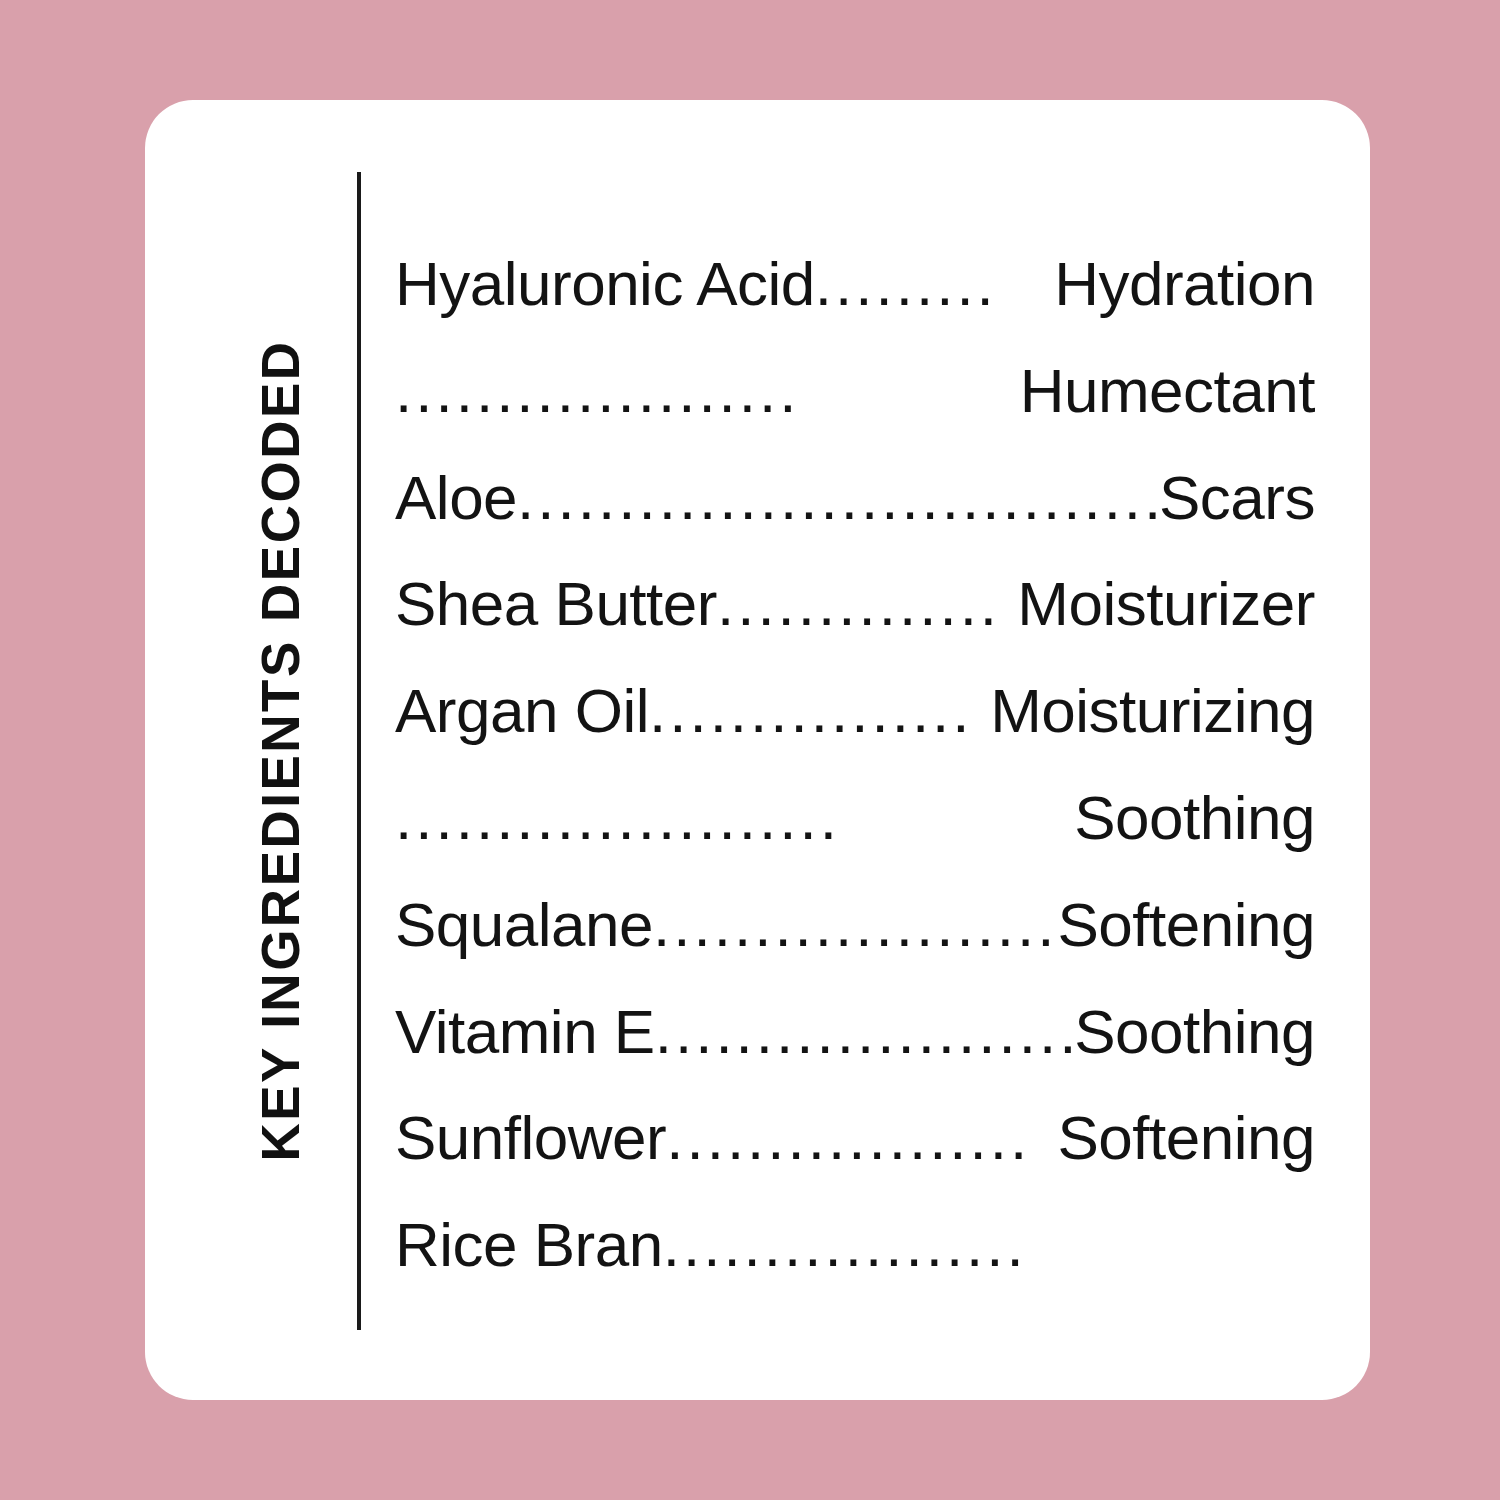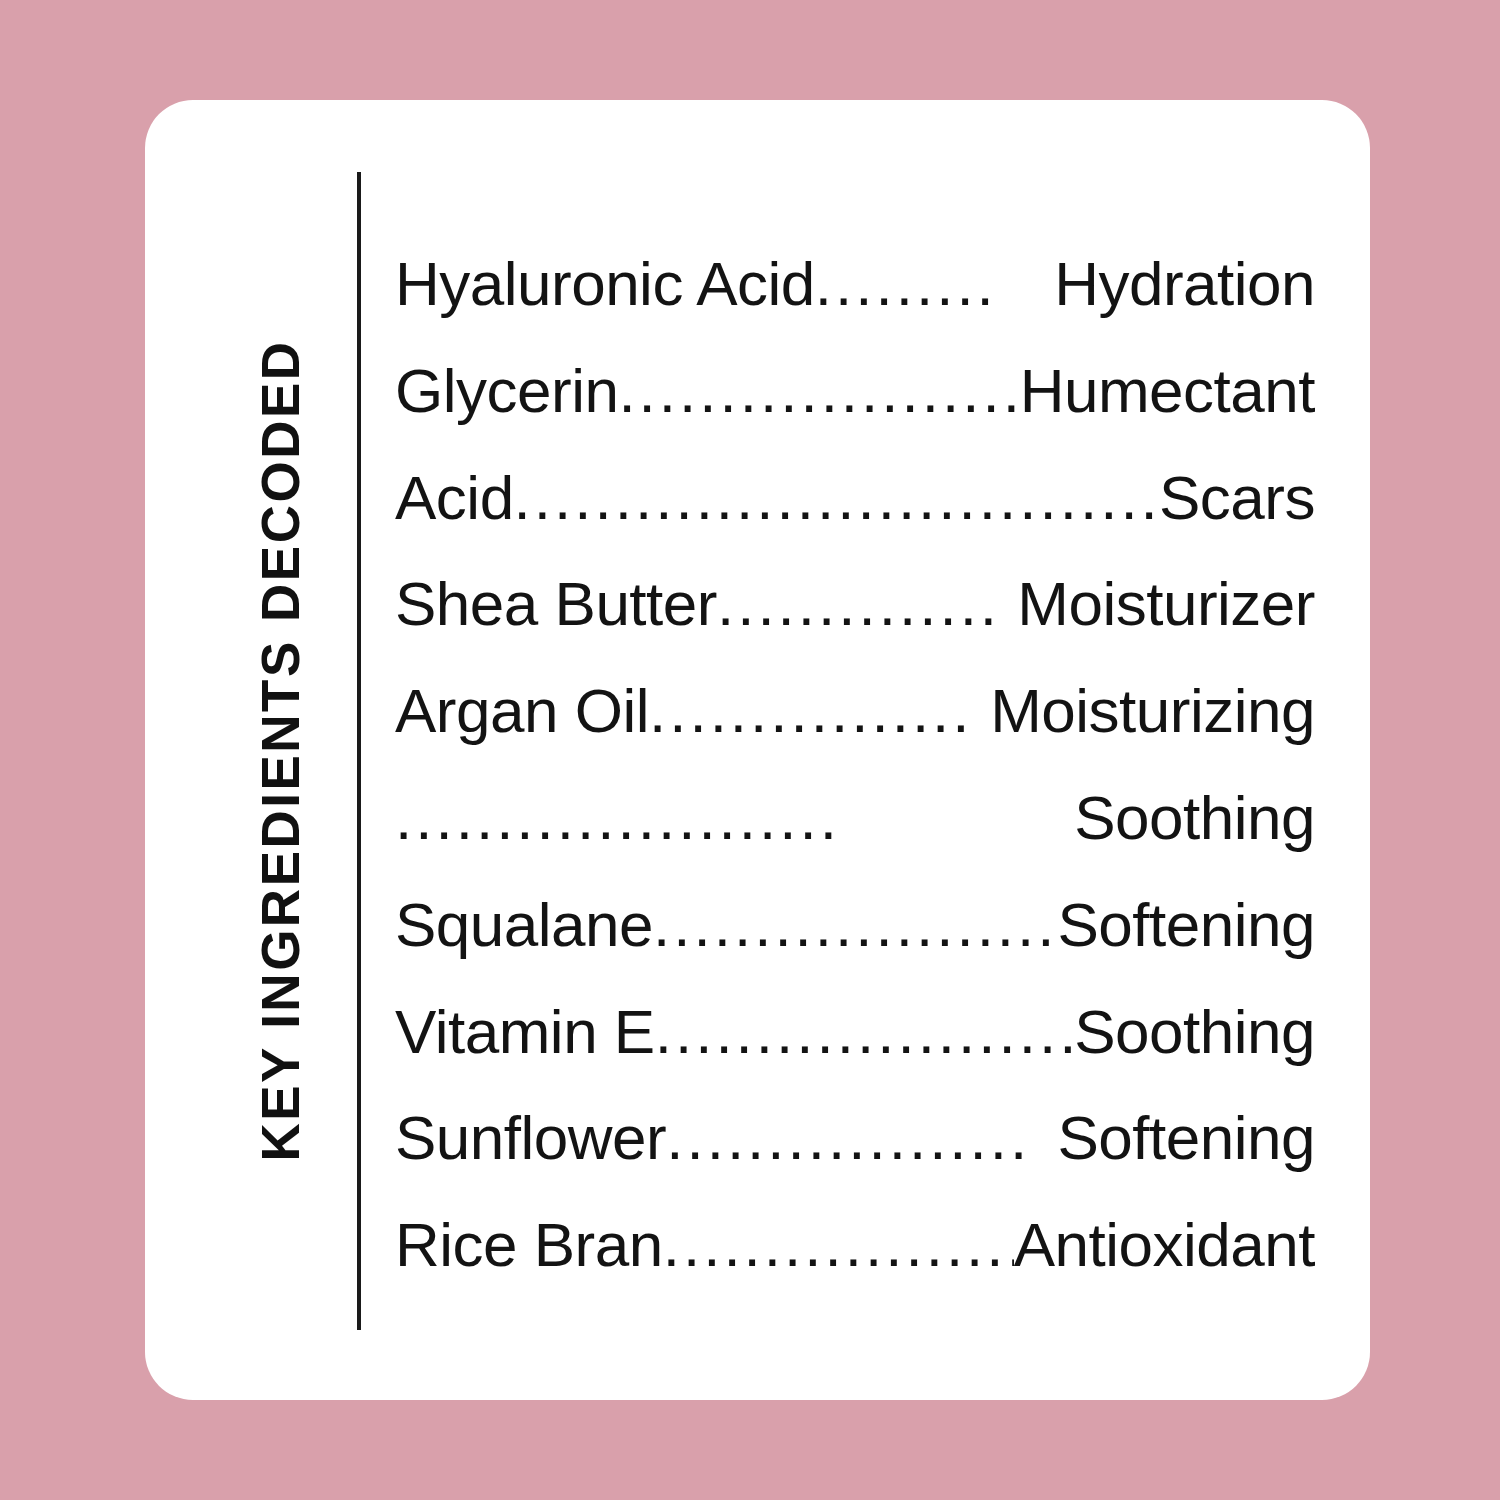--- a/index.html
+++ b/index.html
@@ -101,27 +101,26 @@
   <div class="divider"></div>
   <div class="list">
 
     <div class="row">
       <span class="name">Hyaluronic Acid</span>
       <span class="dots">.........</span>
       <span class="value">Hydration</span>
     </div>
 
     <div class="row">
-      <span class="name">Glycerin</span>
       <span class="dots">....................</span>
       <span class="value">Humectant</span>
     </div>
 
     <div class="row">
-      <span class="name">Acid </span>
+      <span class="name">Aloe </span>
       <span class="dots">..................................</span>
       <span class="value">Scars</span>
     </div>
 
     <div class="row">
       <span class="name">Shea Butter</span>
       <span class="dots">..............</span>
       <span class="value">Moisturizer</span>
     </div>
 
@@ -150,17 +149,16 @@
 
     <div class="row">
       <span class="name">Sunflower </span>
       <span class="dots">..................</span>
       <span class="value">Softening</span>
     </div>
 
     <div class="row">
       <span class="name">Rice Bran </span>
       <span class="dots">..................</span>
-      <span class="value">Antioxidant</span>
     </div>
 
   </div>
 </div>
 
 </body></html>

